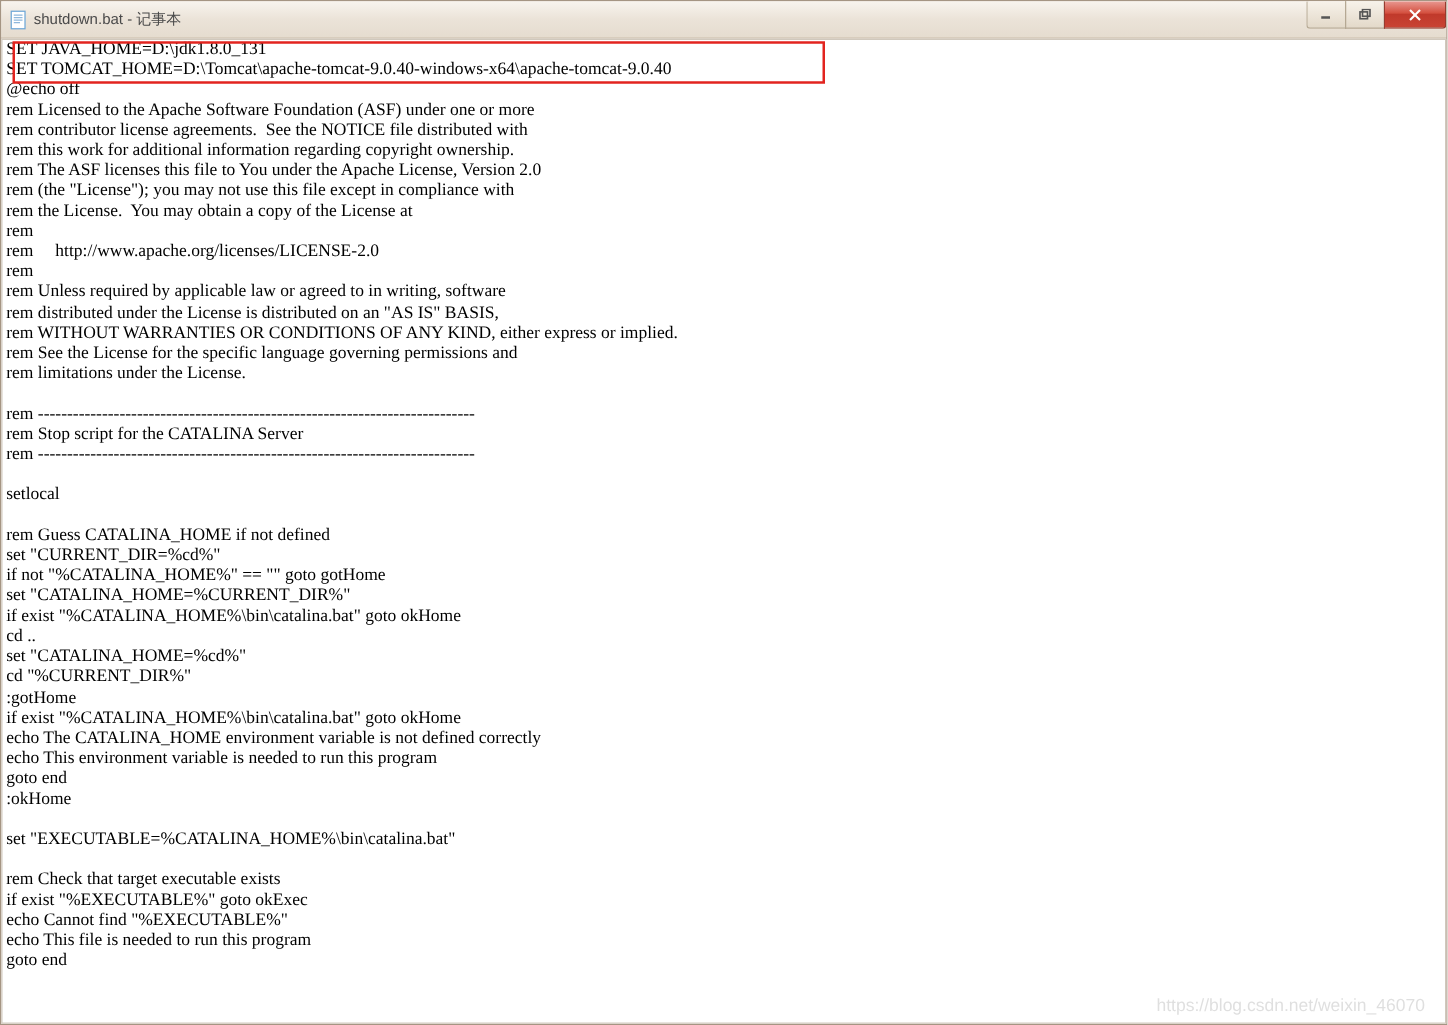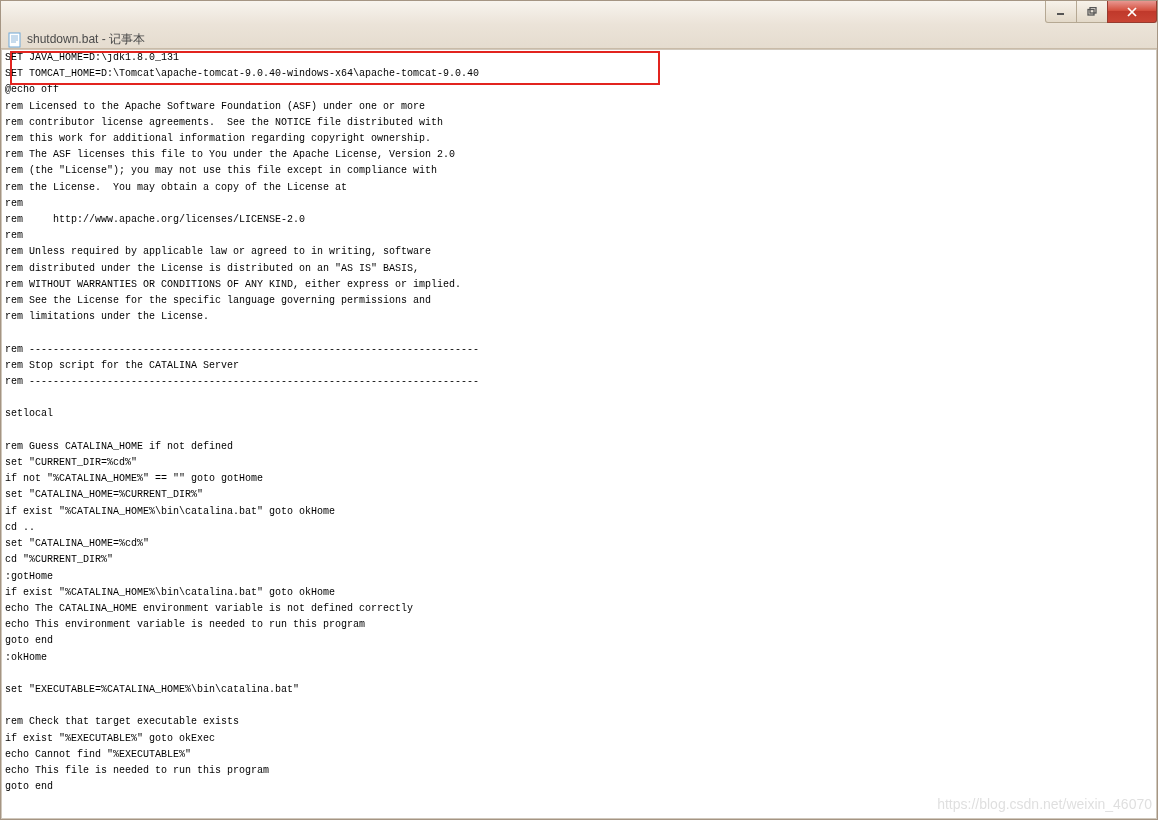--- a/index.html
+++ b/index.html
@@ -13,24 +13,24 @@
       position: relative;
     }
     .window {
       width: 100%;
       height: 100%;
       display: flex;
       flex-direction: column;
       border: 1px solid #a59583;
     }
     .titlebar {
-      height: 48px;
+      height: 30px;
       background: linear-gradient(to bottom, #f8f4ee 0%, #ebe3d8 50%, #e5dccf 100%);
       display: flex;
-      align-items: flex-end;
+      align-items: center;
       padding-left: 6px;
       border-bottom: 1px solid #c9bba8;
       position: relative;
     }
     .titlebar-icon {
       width: 16px; height: 16px;
       margin-right: 4px;
       display: inline-flex;
       align-items: center;
       justify-content: center;
@@ -89,40 +89,40 @@
       border: 1px solid #d0c8bc;
       margin: 0;
     }
     .content-scroll {
       position: absolute;
       inset: 0;
       overflow-y: scroll;
       overflow-x: auto;
     }
     .content {
-      font-family: Liberation Mono, monospace;
-      font-size: 10px;
+      font-family: Liberation Serif, serif;
+      font-size: 14px;
       line-height: 16.2px;
       white-space: pre;
       color: #000;
       padding: 0 3px;
     }
     .highlight-box {
       position: absolute;
       left: 8px;
       top: 1px;
       width: 650px;
       height: 34px;
       border: 2px solid #e2241f;
       pointer-events: none;
       z-index: 5;
     }
     .watermark {
       position: absolute;
-      right: 4px;
+      right: 16px;
       bottom: 6px;
       color: rgba(140,140,140,0.28);
       font-size: 14px;
       font-family: Arial, sans-serif;
       pointer-events: none;
       z-index: 2;
     }
     ::-webkit-scrollbar { width: 17px; }
     ::-webkit-scrollbar-track { background: #f0f0f0; }
     ::-webkit-scrollbar-thumb { background: #cdcdcd; }

